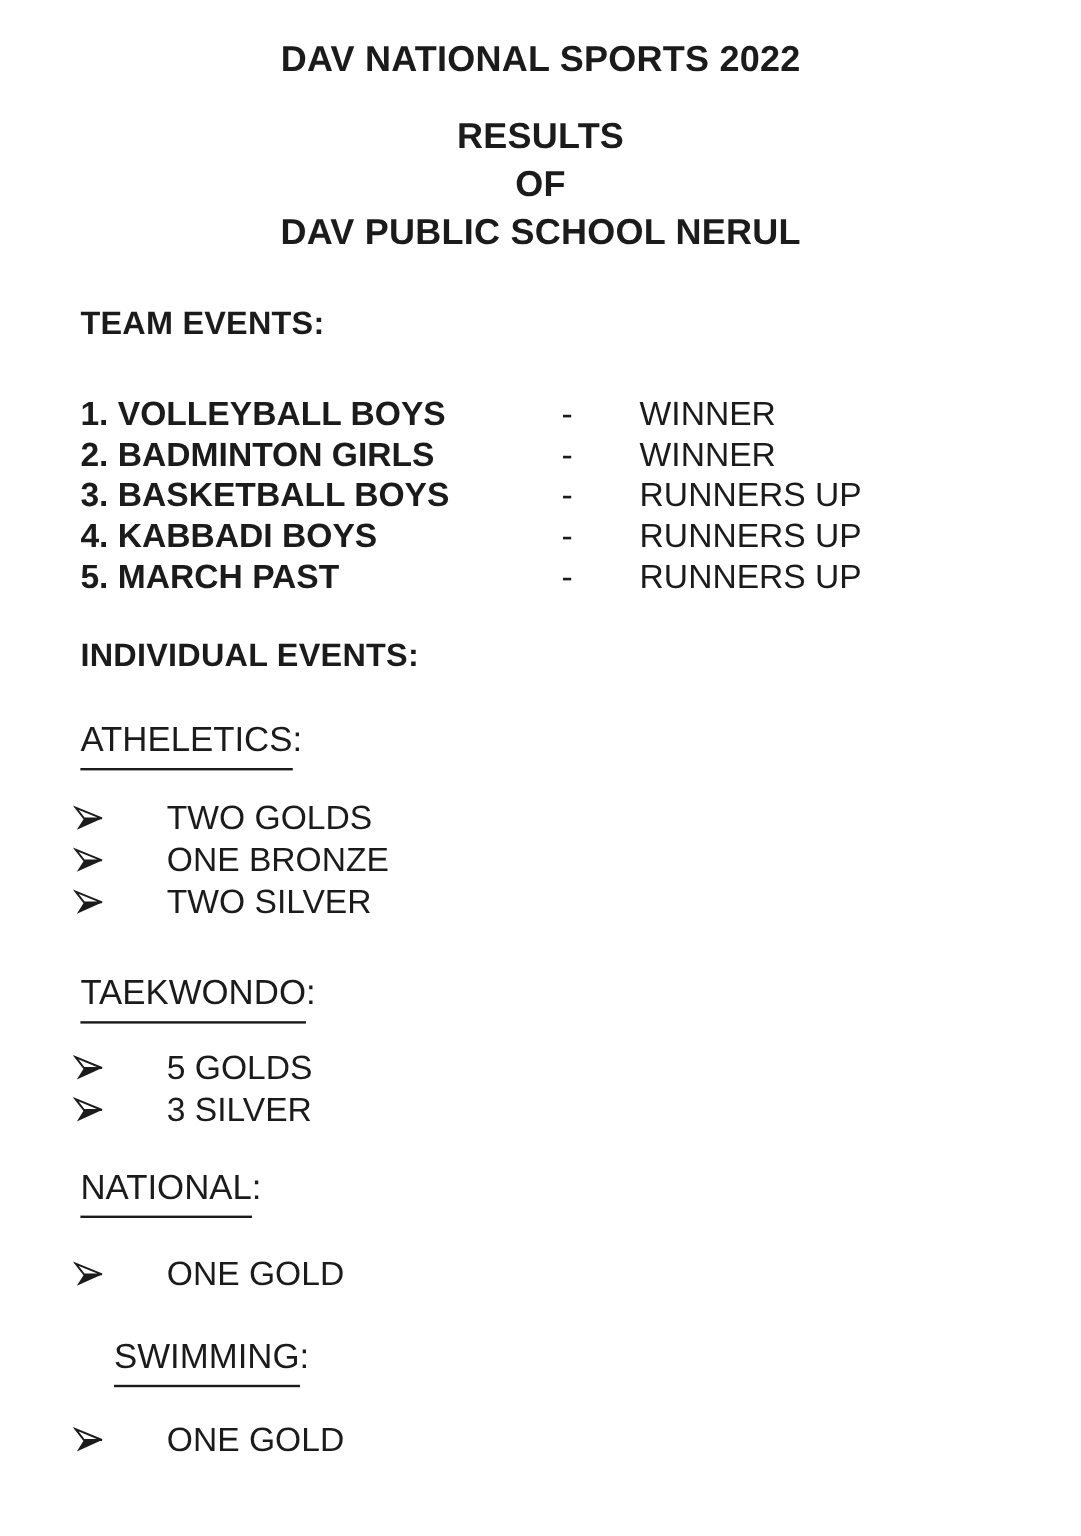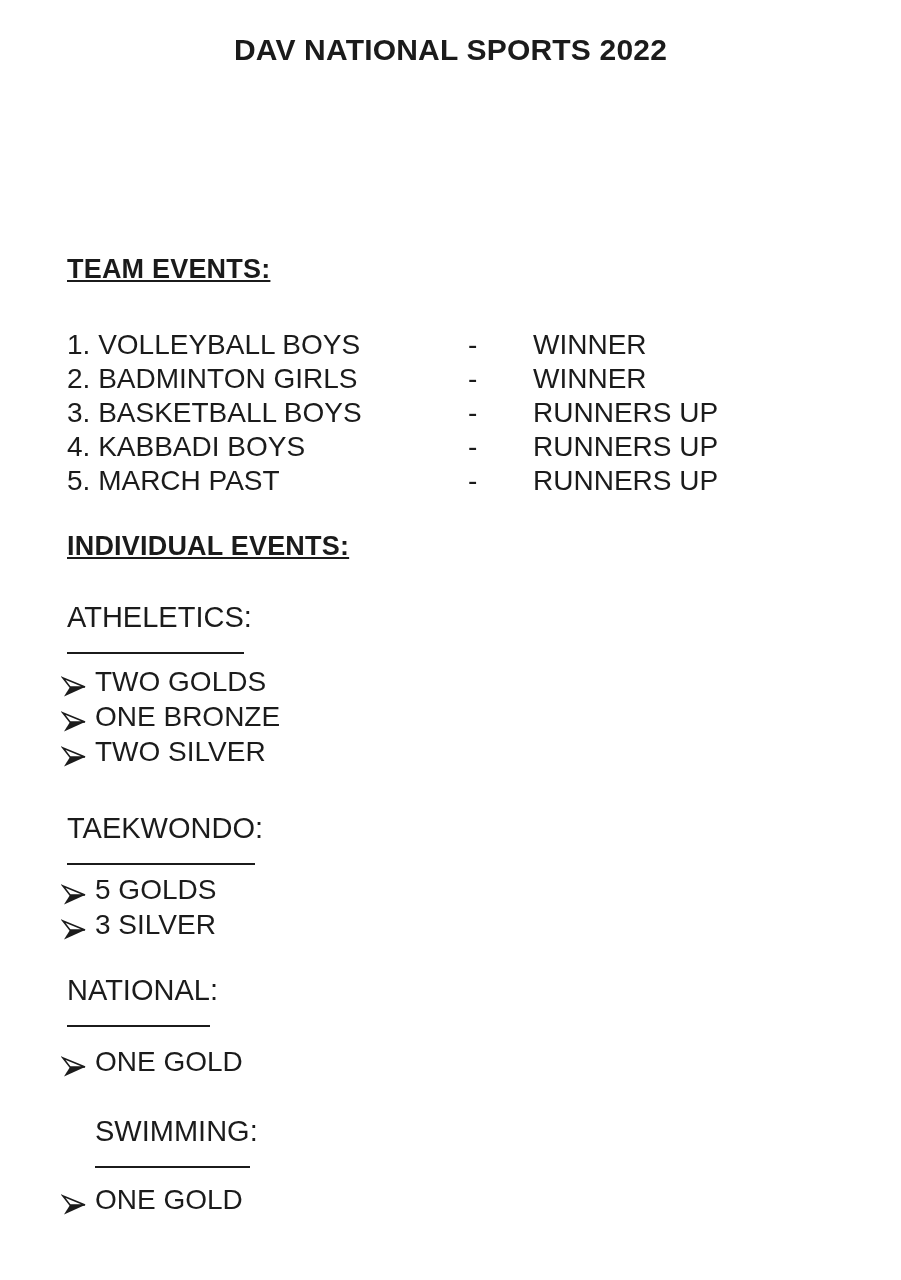--- a/index.html
+++ b/index.html
@@ -21,62 +21,66 @@
   .subtitle-block {
     position: absolute; top: 94px; left: 0; right: 0;
     text-align: center; font-size: 30px; font-weight: bold;
     line-height: 40px; letter-spacing: 0.2px;
   }
 
   .section-heading {
     position: absolute; left: 67px;
     font-size: 27px; font-weight: bold; line-height: 1;
     letter-spacing: 0.2px;
-    text-decoration: underline;
   }
   .heading-team { top: 256px; }
   .heading-individual { top: 533px; }
 
   .team-rows { position: absolute; left: 67px; top: 328px; right: 40px; }
   .team-row { display: flex; height: 34px; line-height: 34px; font-size: 28px; }
-  .team-row .col-name { width: 401px; }
+  .team-row .col-name { width: 401px; font-weight: bold; }
   .team-row .col-dash { width: 65px; }
   .team-row .col-result { flex: 1; }
 
   .subsection-heading {
     position: absolute; left: 67px;
     font-size: 29px; font-weight: normal; line-height: 1;
   }
   .subsection-heading .word {
     display: inline-block;
     border-bottom: 2px solid #1b1b1b;
-    padding-bottom: 20px;
+    padding-bottom: 8px;
   }
   .sub-atheletics { top: 603px; }
   .sub-taekwondo  { top: 814px; }
   .sub-archery    { top: 976px; }
   .sub-swimming   { top: 1117px; margin-left: 28px; }
 
   .bullet-group { position: absolute; left: 61px; right: 40px; }
   .bullets-atheletics { top: 664px; }
   .bullets-taekwondo  { top: 872px; }
   .bullets-archery    { top: 1044px; }
   .bullets-swimming   { top: 1182px; }
 
-  .bullet-row { display: flex; align-items: flex-end; height: 35px; }
+  .bullet-row { display: flex; align-items: center; height: 35px; gap: 44px; }
   .bullet-row svg { width: 26px; height: 24px; flex: 0 0 26px; margin-right: 8px; }
   .bullet-row .bullet-text { font-size: 28px; line-height: 35px; }
 </style>
 </head>
 <body>
 
 <div class="page">
 
   <div class="doc-title">DAV NATIONAL SPORTS 2022</div>
 
+  <div class="subtitle-block">
+    <div>RESULTS</div>
+    <div>OF</div>
+    <div>DAV PUBLIC SCHOOL NERUL</div>
+  </div>
 
   <div class="section-heading heading-team">TEAM EVENTS:</div>
 
   <div class="team-rows">
     <div class="team-row">
       <span class="col-name">1. VOLLEYBALL BOYS</span>
       <span class="col-dash">-</span>
       <span class="col-result">WINNER</span>
     </div>
     <div class="team-row">

